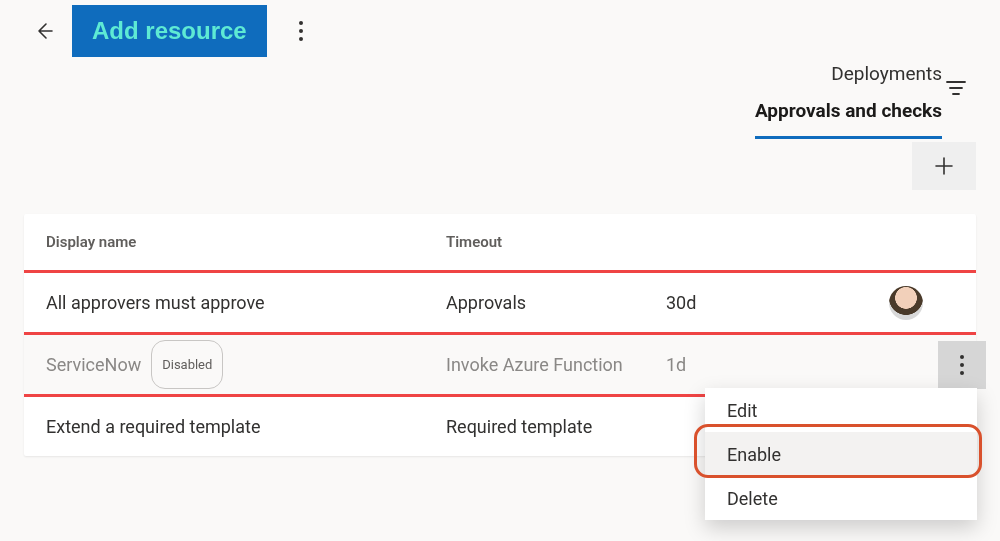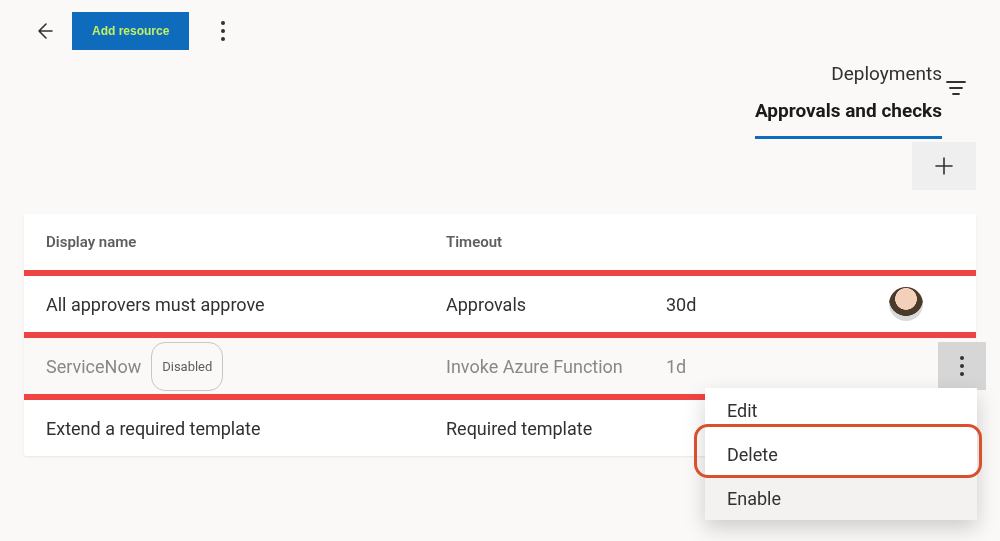--- a/index.html
+++ b/index.html
@@ -27,23 +27,23 @@
     cursor: pointer;
   }
   .title {
     font-size: 28px;
     font-weight: 700;
     color: #1b1a19;
     flex: 1;
   }
   .primary-btn {
     background: #0f6cbd;
-    color: #bef264;
+    color: #5eead4;
     font-weight: 600;
-    font-size: 12px;
+    font-size: 24px;
     border: none;
     padding: 12px 20px;
     cursor: pointer;
   }
   .more-btn {
     display: flex; align-items: center; justify-content: center;
     width: 40px; height: 40px;
     margin-left: 14px;
     cursor: pointer;
   }
@@ -106,21 +106,21 @@
     padding: 0 22px;
   }
   .thead {
     height: 56px;
     color: #605e5c;
     font-size: 15px;
     font-weight: 600;
   }
   .trow {
     height: 62px;
-    border-top: 6px solid #ef4444;
+    border-top: 3px solid #ef4444;
     font-size: 18px;
     position: relative;
   }
   .trow.disabled .cell-main,
   .trow.disabled .cell2,
   .trow.disabled .cell3 {
     color: #8a8886;
   }
   .trow.disabled {
     background: #faf9f8;
@@ -257,18 +257,18 @@
         <span class="cell-main">Extend a required template</span>
       </div>
       <div class="cell2">Required template</div>
       <div class="cell3"></div>
       <div></div>
     </div>
   </div>
 
   <div class="context-menu">
     <div class="menu-item">Edit</div>
+    <div class="menu-item selected">Enable</div>
     <div class="menu-item">Delete</div>
-    <div class="menu-item selected">Enable</div>
   </div>
   <div class="highlight-ring"></div>
 
 </div>
 
 </body></html>

